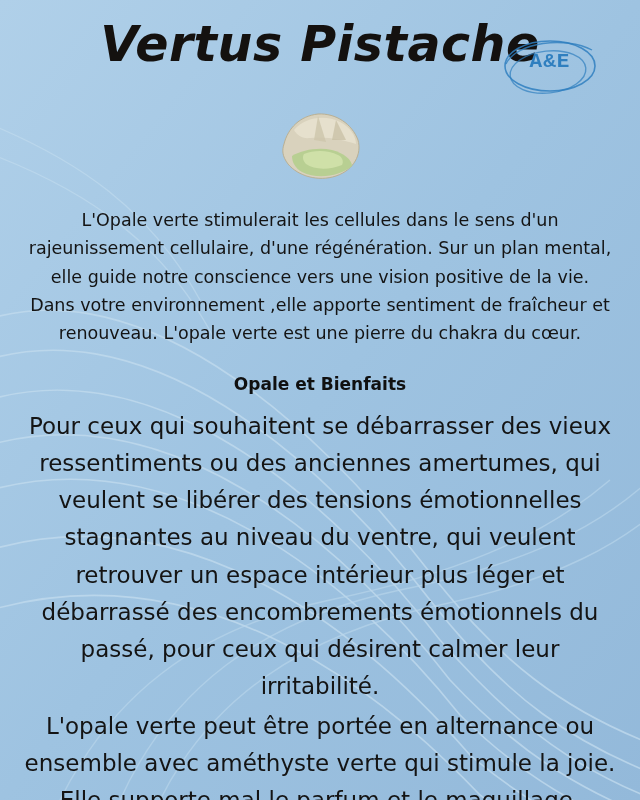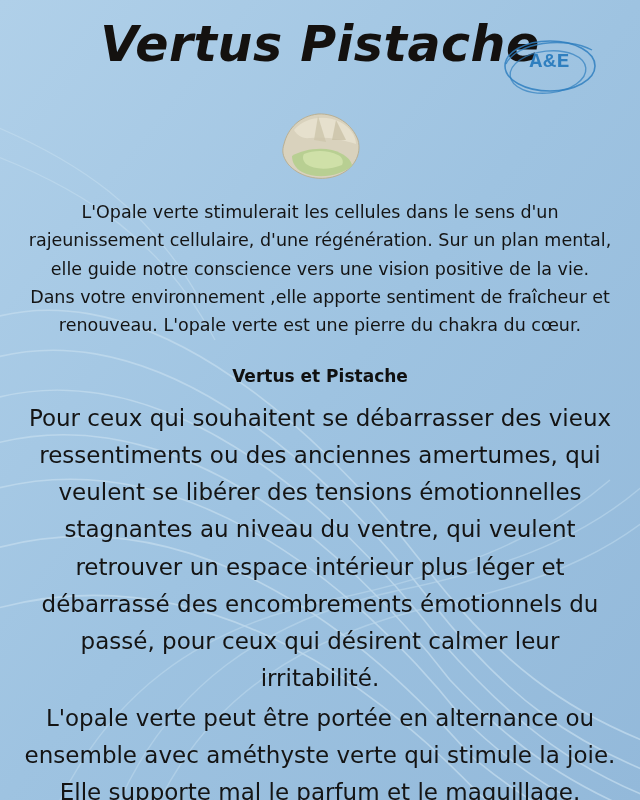--- a/index.html
+++ b/index.html
@@ -80,21 +80,21 @@
     position: relative;
   }
   .body-text {
     text-align: center;
     color: #141414;
     font-size: 17.5px;
     line-height: 1.62;
     margin: 0 10px;
   }
   .intro {
-    margin-top: 16px;
+    margin-top: 24px;
     text-align: center;
   }
   .section-heading {
     text-align: center;
     font-size: 17px;
     font-weight: bold;
     color: #101010;
     margin: 26px 0 14px 0;
   }
   .para {
@@ -162,19 +162,19 @@
         <path d="M20,20 C30,8 50,4 66,12 C76,17 82,26 82,34 C70,30 52,26 36,28 C28,29 23,25 20,20 Z" fill="#e6e0cd"></path>
         <path d="M18,46 C28,40 44,37 58,40 C70,43 78,50 78,56 C66,66 44,70 28,62 C21,58 18,52 18,46 Z" fill="#b8cf92"></path>
         <path d="M30,44 C40,40 54,40 64,45 C68,47 70,51 68,55 C56,60 40,60 32,54 C29,51 28,47 30,44 Z" fill="#cfe0a8"></path>
         <path d="M44,6 L52,32 L40,30 Z" fill="#cdc5ab" opacity="0.8"></path>
         <path d="M62,10 L72,30 L58,30 Z" fill="#c6bda2" opacity="0.7"></path>
       </svg>
     </div>
 
     <p class="body-text intro">L'Opale verte stimulerait les cellules dans le sens d'un rajeunissement cellulaire, d'une régénération. Sur un plan mental, elle guide notre conscience vers une vision positive de la vie. Dans votre environnement ,elle apporte sentiment de fraîcheur et renouveau. L'opale verte est une pierre du chakra du cœur.</p>
 
-    <h2 class="section-heading">Vertus et Pistache</h2>
+    <h2 class="section-heading">Opale et Bienfaits</h2>
     <p class="para">Pour ceux qui souhaitent se débarrasser des vieux ressentiments ou des anciennes amertumes, qui veulent se libérer des tensions émotionnelles stagnantes au niveau du ventre, qui veulent retrouver un espace intérieur plus léger et débarrassé des encombrements émotionnels du passé, pour ceux qui désirent calmer leur irritabilité.</p>
 
     <p class="para para-last">L'opale verte peut être portée en alternance ou ensemble avec améthyste verte qui stimule la joie. Elle supporte mal le parfum et le maquillage. L'opale peut être nettoyée dans l'eau ou sur un tapis ou géode de quartz ou d'améthyste. Le ressentiments se fera avec géode ou les rayons solaires</p>
 
   </div>
 </div>
 
 </body></html>

